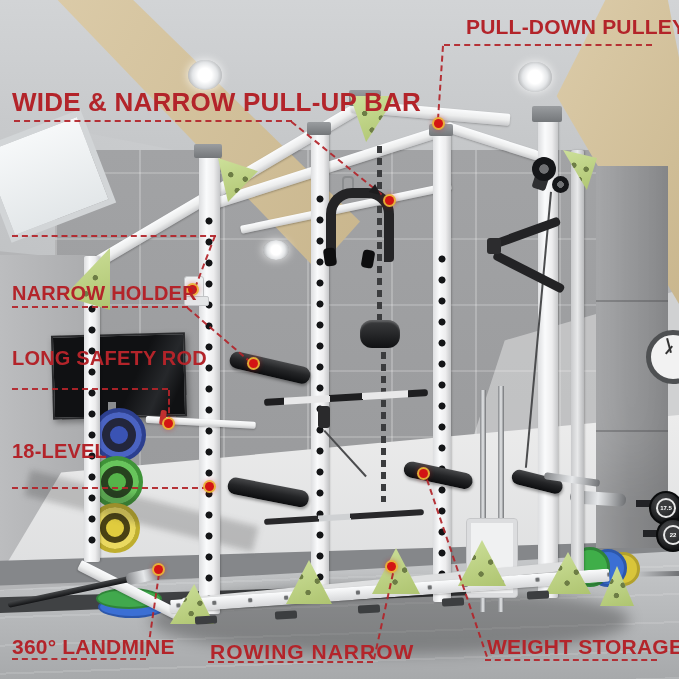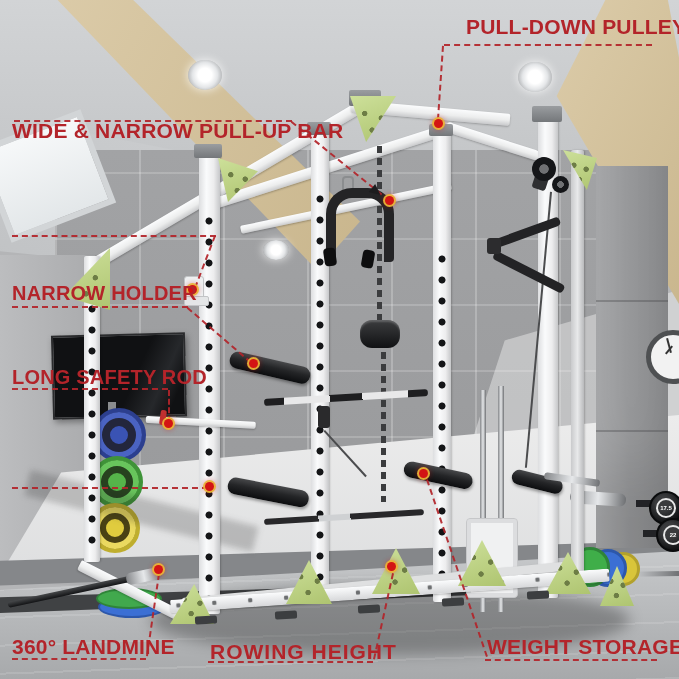--- a/index.html
+++ b/index.html
@@ -189,51 +189,52 @@
 
   <div class="abs" style="left:8px;top:602px;width:158px;height:6px;border-radius:3px;transform:rotate(-12.1deg);transform-origin:0 50%;background:linear-gradient(180deg,#46484a,#121315);"></div>
   <div class="abs chrome" style="left:126px;top:570px;width:36px;height:12px;border-radius:5px;transform:rotate(-12deg);"></div>
 
 
   <div class="lbl" style="left:466px;top:16px;font-size:21px;">PULL-DOWN PULLEY</div>
   <div class="lead" style="left:444px;top:44px;width:208px;"></div>
   <div class="lead" style="left:444px;top:46px;width:74px;transform:rotate(93.9deg);"></div>
   <div class="dot" style="left:434px;top:119px;"></div>
 
-  <div class="lbl" style="left:12px;top:92px;font-size:21px;margin-top:28px;">WIDE &amp; NARROW PULL-UP BAR</div>
+  <div class="lbl" style="left:12px;top:92px;font-size:26px;">WIDE &amp; NARROW PULL-UP BAR</div>
   <div class="lead" style="left:14px;top:120px;width:278px;"></div>
   <div class="lead" style="left:292px;top:121px;width:126px;transform:rotate(38.9deg);"></div>
   <div class="arrow" style="left:372px;top:183px;transform:rotate(39deg);"></div>
   <div class="dot" style="left:385px;top:196px;"></div>
 
   <div class="lead" style="left:12px;top:235px;width:204px;"></div>
   <div class="lead" style="left:216px;top:236px;width:56px;transform:rotate(111deg);"></div>
   <div class="dot" style="left:188px;top:285px;"></div>
 
   <div class="lbl" style="left:12px;top:283px;">NARROW HOLDER</div>
   <div class="lead" style="left:12px;top:306px;width:176px;"></div>
   <div class="lead" style="left:188px;top:307px;width:84px;transform:rotate(40.7deg);"></div>
   <div class="dot" style="left:249px;top:359px;"></div>
 
-  <div class="lbl" style="left:12px;top:367px;">LONG SAFETY ROD</div>
+  <div class="lbl" style="left:12px;top:348px;">LONG SAFETY ROD</div>
   <div class="lead" style="left:12px;top:388px;width:156px;"></div>
   <div class="lead" style="left:170px;top:390px;width:32px;transform:rotate(90deg);"></div>
   <div class="dot" style="left:164px;top:419px;"></div>
 
   <div class="lbl" style="left:12px;top:441px;">
+    <div>18-LEVEL</div>
   </div>
   <div class="lead" style="left:12px;top:487px;width:196px;"></div>
   <div class="dot" style="left:205px;top:482px;"></div>
 
   <div class="lbl" style="left:12px;top:636px;font-size:21px;">360° LANDMINE</div>
   <div class="lead" style="left:12px;top:658px;width:134px;"></div>
   <div class="lead" style="left:146px;top:656px;width:83px;transform:rotate(-81.7deg);"></div>
   <div class="dot" style="left:154px;top:565px;"></div>
 
-  <div class="lbl" style="left:210px;top:641px;font-size:21px;letter-spacing:1px;">ROWING HEIGHT</div>
+  <div class="lbl" style="left:210px;top:641px;font-size:21px;letter-spacing:1px;">ROWING NARROW</div>
   <div class="lead" style="left:208px;top:661px;width:165px;"></div>
   <div class="lead" style="left:373px;top:659px;width:88px;transform:rotate(-77.5deg);"></div>
   <div class="dot" style="left:387px;top:562px;"></div>
 
   <div class="lbl" style="left:487px;top:636px;font-size:21px;">WEIGHT STORAGE</div>
   <div class="lead" style="left:485px;top:659px;width:172px;"></div>
   <div class="lead" style="left:486px;top:657px;width:187px;transform:rotate(-108.7deg);"></div>
   <div class="dot" style="left:419px;top:469px;"></div>
 
 </div>

